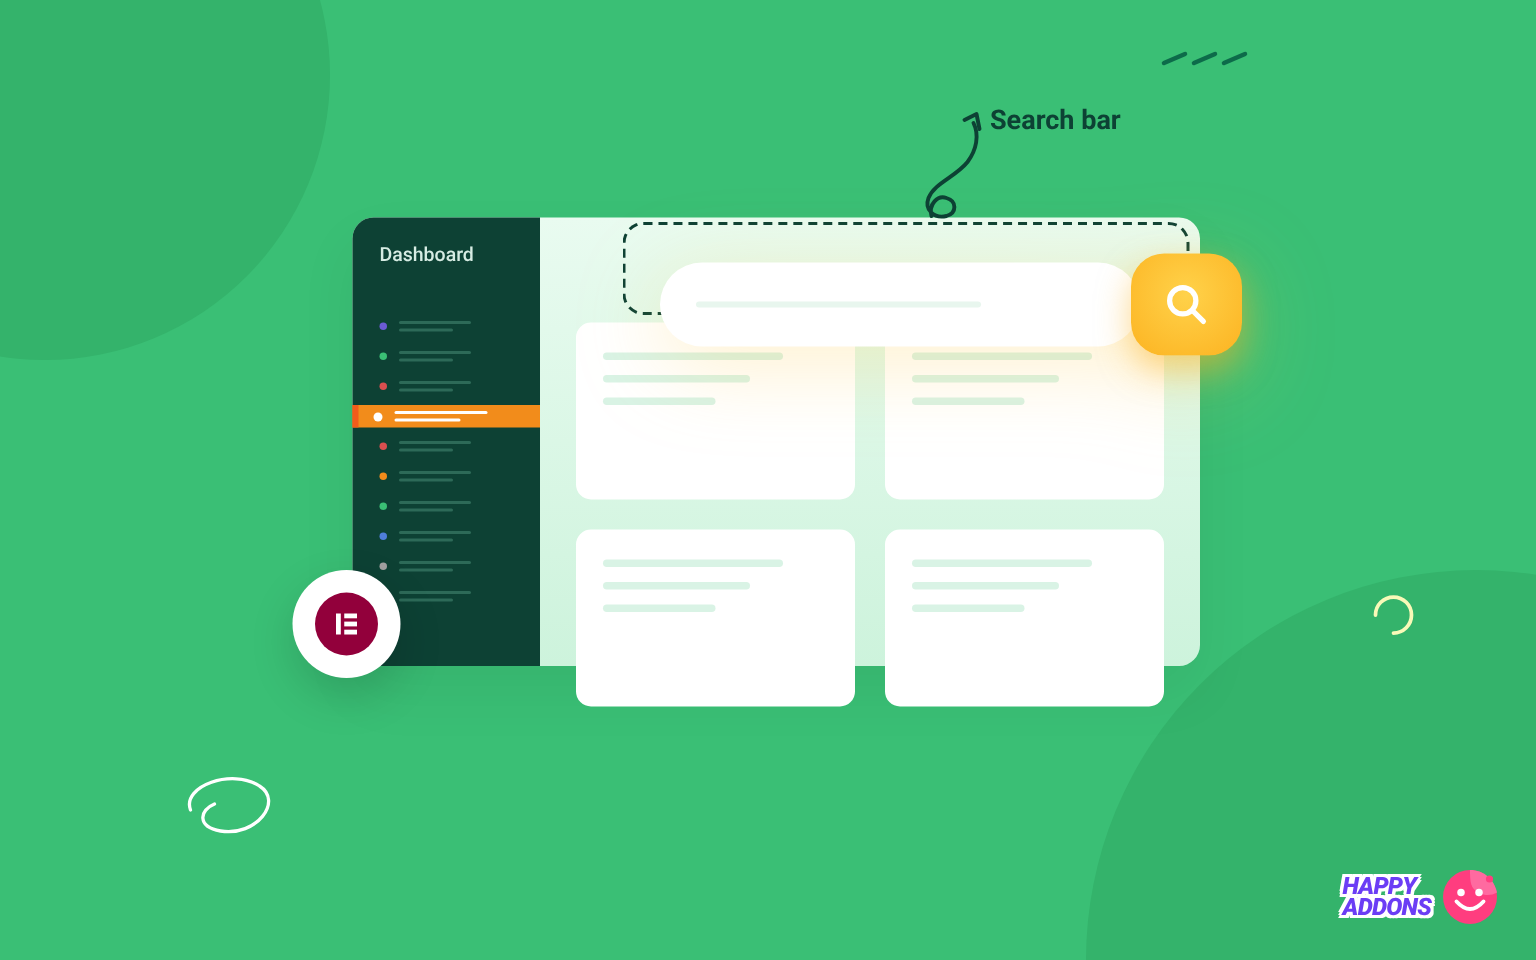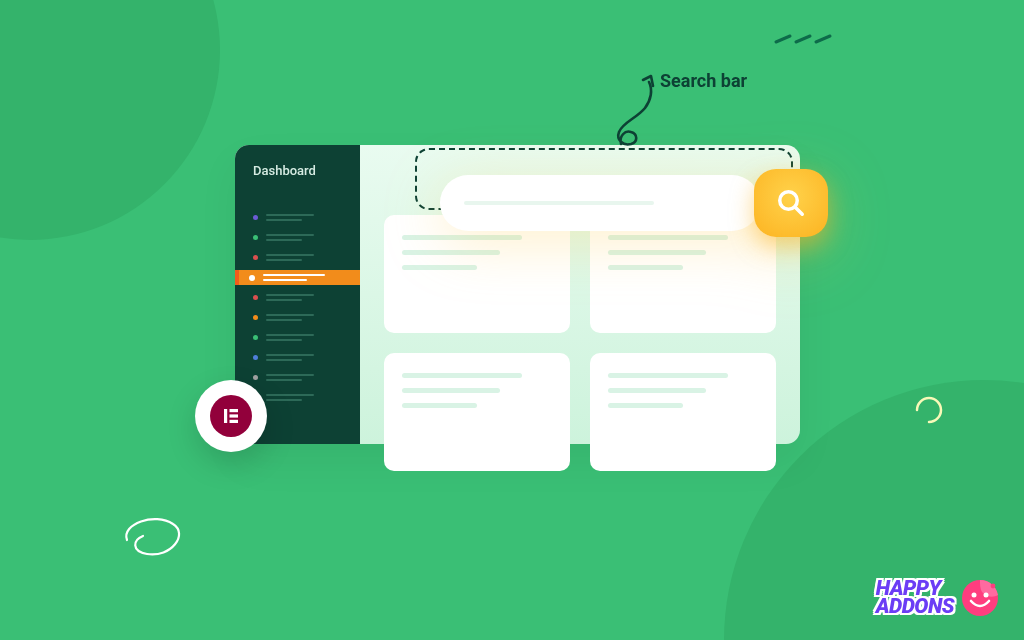--- a/index.html
+++ b/index.html
@@ -229,21 +229,21 @@
     right: 24px; bottom: 22px;
     display: flex;
     align-items: center;
     gap: 6px;
   }
   .brand-text {
     display: flex; flex-direction: column;
     line-height: 0.85;
     font-weight: 900;
     font-style: italic;
-    font-size: 21px;
+    font-size: 16px;
     letter-spacing: -0.5px;
   }
   .brand-top {
     color: #6b3df5;
     text-shadow:
       -2px -2px 0 #fff, 2px -2px 0 #fff, -2px 2px 0 #fff, 2px 2px 0 #fff,
       -2px 0 0 #fff, 2px 0 0 #fff, 0 -2px 0 #fff, 0 2px 0 #fff;
   }
   .brand-bottom {
     color: #6b3df5;

